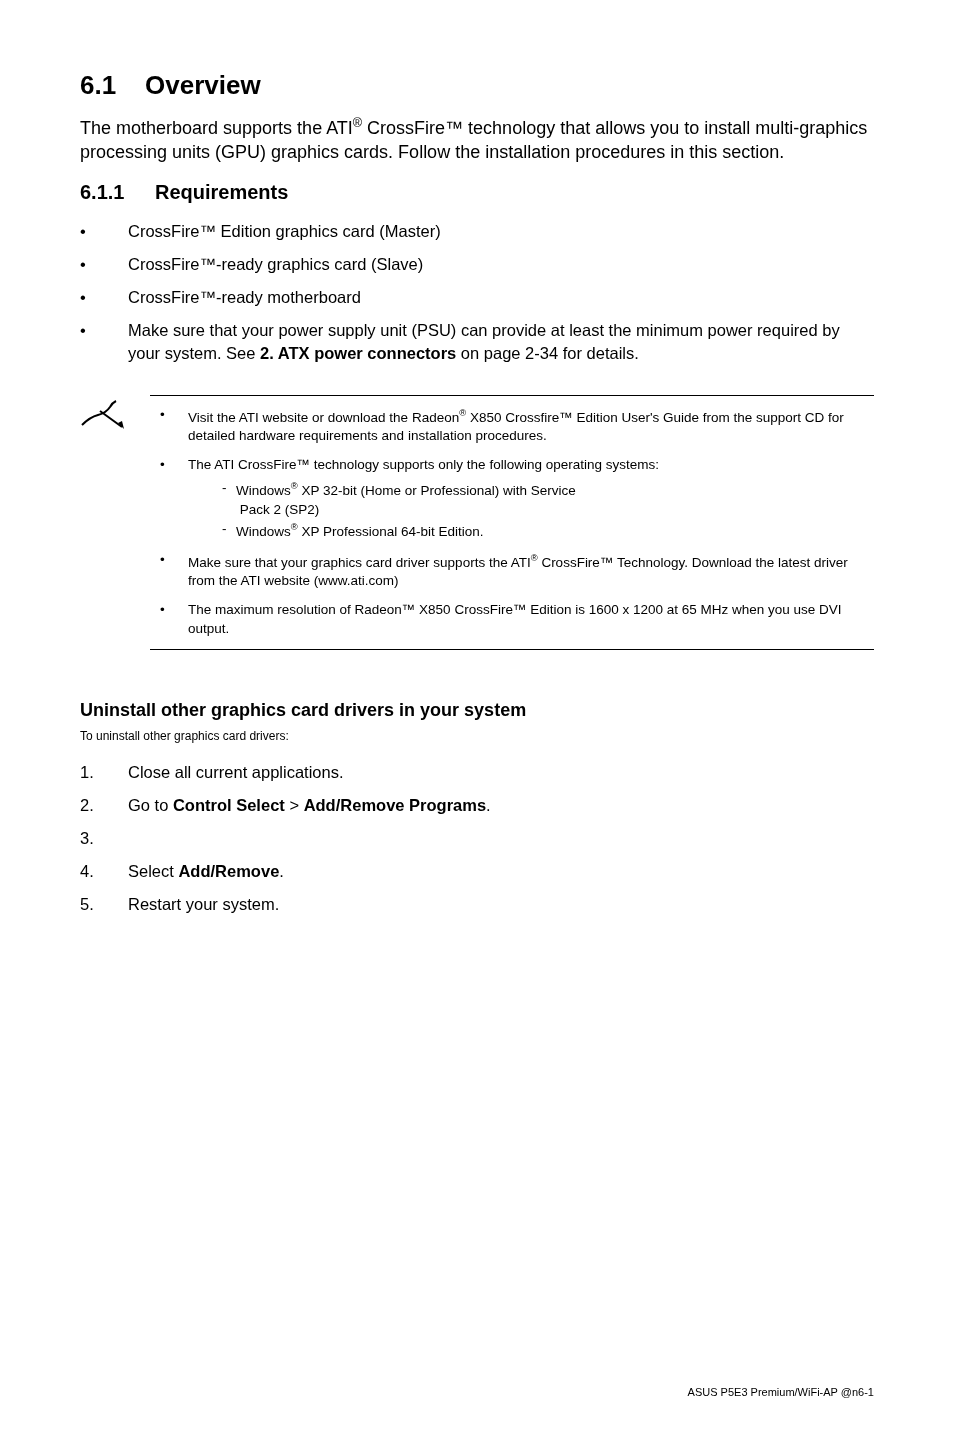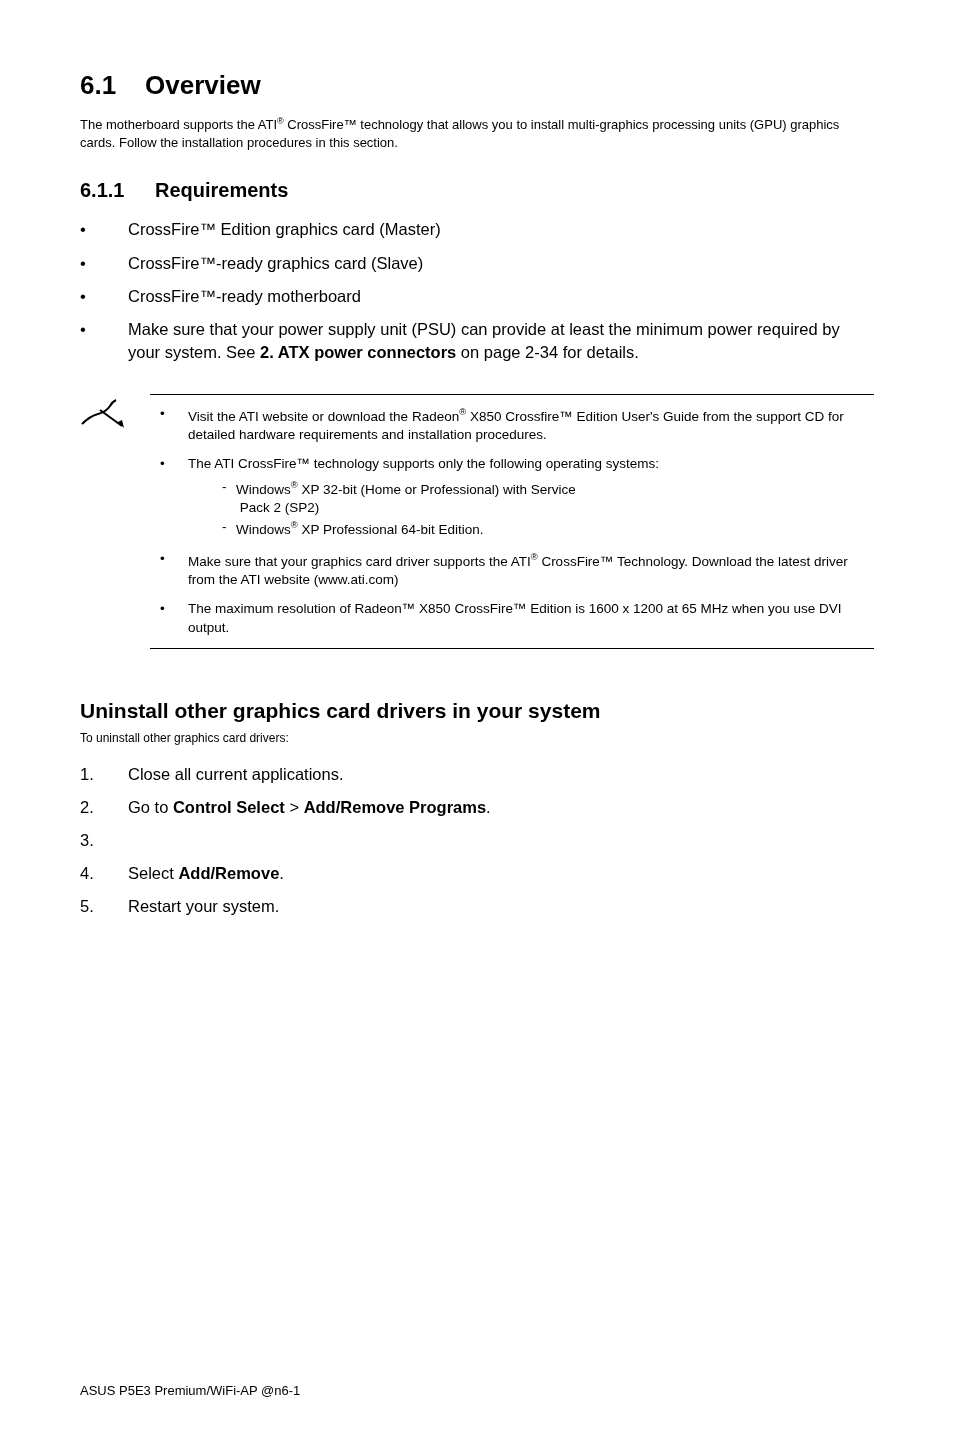--- a/index.html
+++ b/index.html
@@ -20,23 +20,23 @@
     }
     .content-wrapper {
       flex: 1;
     }
     h1 {
       font-size: 26px;
       font-weight: bold;
       margin-bottom: 14px;
     }
     .intro {
-      font-size: 13px;
+      font-size: 18px;
       line-height: 1.35;
-      margin-bottom: 28px;
+      margin-bottom: 16px;
     }
     h2 {
       font-size: 20px;
       font-weight: bold;
       margin-bottom: 16px;
     }
     .h2-num {
       display: inline-block;
       width: 75px;
     }
@@ -97,21 +97,21 @@
     }
     .note-body .sub-indent .dash-line {
       display: flex;
     }
     .note-body .sub-indent .dash {
       width: 48px;
       padding-left: 34px;
       flex-shrink: 0;
     }
     h3 {
-      font-size: 21px;
+      font-size: 18px;
       font-weight: bold;
       margin-bottom: 8px;
     }
     .para {
       font-size: 12px;
       margin-bottom: 18px;
     }
     ol.numbered {
       list-style: none;
       margin-bottom: 30px;
@@ -121,22 +121,22 @@
       font-size: 16.5px;
       line-height: 1.4;
       margin-bottom: 10px;
     }
     ol.numbered li .num {
       width: 48px;
       flex-shrink: 0;
     }
     .footer {
       display: flex;
-      justify-content: flex-start;
-      font-size: 13px;
+      justify-content: flex-end;
+      font-size: 11px;
       padding-top: 10px;
     }
     sup {
       font-size: 0.7em;
     }
     b {
       font-weight: bold;
     }
   </style>
 </head>

